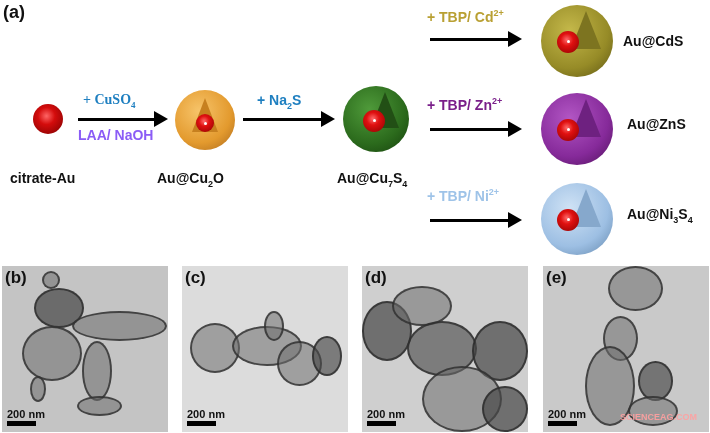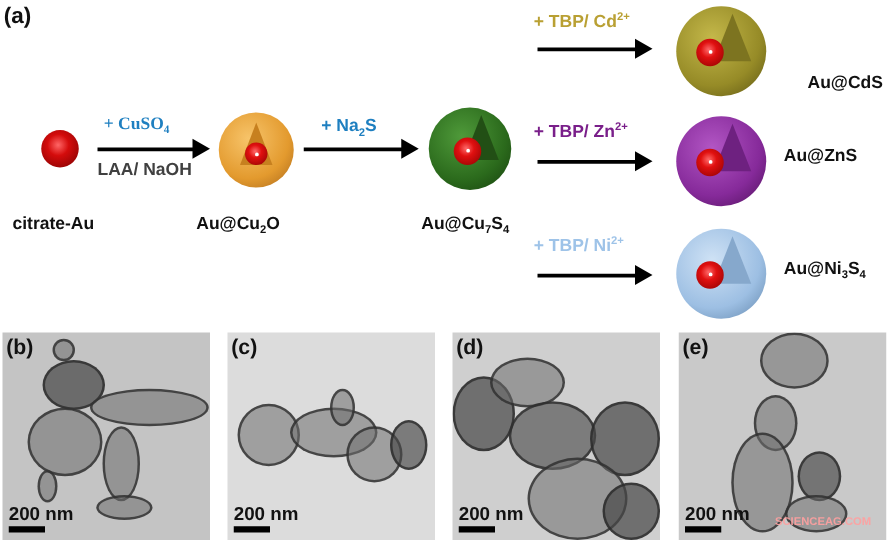--- a/index.html
+++ b/index.html
@@ -9,36 +9,36 @@
   .reag{font-weight:bold;font-size:14px;white-space:nowrap;}
   .arrow{position:absolute;height:3px;background:#000;}
   .arrow::after{content:"";position:absolute;right:-12px;top:-7px;border-left:14px solid #000;border-top:8px solid transparent;border-bottom:8px solid transparent;}
   .sphere{position:absolute;border-radius:50%;}
   .core{position:absolute;border-radius:50%;background:radial-gradient(circle at 45% 40%,#ff6b6b 0%,#e01010 35%,#8a0000 100%);}
   .core::after{content:"";position:absolute;left:45%;top:42%;width:3px;height:3px;border-radius:50%;background:#fff;}
   .wedge{position:absolute;}
   .panel{position:absolute;top:266px;width:166px;height:166px;overflow:hidden;}
   .plabel{position:absolute;left:3px;top:2px;font-weight:bold;font-size:17px;color:#111;}
   .scale{position:absolute;left:5px;bottom:6px;}
-  .scale .t{font-weight:bold;font-size:15px;color:#111;}
+  .scale .t{font-weight:bold;font-size:11px;color:#111;}
   .scale .bar{width:29px;height:5px;background:#000;margin-top:1px;}
   .np{position:absolute;border-radius:50%;border:2px solid rgba(40,40,40,0.75);background:rgba(110,110,110,0.55);box-sizing:border-box;}
   .wm{position:absolute;right:12px;bottom:10px;color:rgba(255,160,160,0.9);font-size:9px;font-weight:bold;}
 </style>
 </head>
 <body>
 
 <div class="abs lbl" style="left:3px;top:2px;font-size:18px;">(a)</div>
 
 <div class="sphere" style="left:33px;top:104px;width:30px;height:30px;background:radial-gradient(circle at 45% 40%,#ff6666 0%,#d40c0c 35%,#7a0000 100%);"></div>
 <div class="abs lbl" style="left:10px;top:170px;">citrate-Au</div>
 
 <div class="abs reag" style="left:83px;top:92px;color:#1e7fc0;font-family:Liberation Serif, serif;"><span>+ CuSO</span><sub style="font-size:9px">4</sub></div>
 <div class="arrow" style="left:78px;top:118px;width:78px;"></div>
-<div class="abs reag" style="left:78px;top:127px;color:#404040;">LAA/ NaOH</div>
+<div class="abs reag" style="left:78px;top:127px;color:#8b5cf6;">LAA/ NaOH</div>
 
 <div class="sphere" style="left:175px;top:90px;width:60px;height:60px;background:radial-gradient(circle at 40% 35%,#f7c46a 0%,#e39a2e 60%,#a8661a 100%);">
   <div class="wedge" style="left:17px;top:8px;width:0;height:0;border-left:13px solid transparent;border-right:13px solid transparent;border-bottom:34px solid #c7801f;"></div>
   <div class="core" style="left:21px;top:24px;width:18px;height:18px;"></div>
 </div>
 <div class="abs lbl" style="left:157px;top:170px;"><span>Au@Cu</span><sub style="font-size:9px">2</sub><span>O</span></div>
 
 <div class="abs reag" style="left:257px;top:92px;color:#1e7fc0;"><span>+ Na</span><sub style="font-size:9px">2</sub><span>S</span></div>
 <div class="arrow" style="left:243px;top:118px;width:80px;"></div>
 
@@ -47,21 +47,21 @@
   <div class="core" style="left:20px;top:24px;width:22px;height:22px;"></div>
 </div>
 <div class="abs lbl" style="left:337px;top:170px;"><span>Au@Cu</span><sub style="font-size:9px">7</sub><span>S</span><sub style="font-size:9px">4</sub></div>
 
 <div class="abs reag" style="left:427px;top:8px;color:#b9a033;"><span>+ TBP/ Cd</span><sup style="font-size:9px">2+</sup></div>
 <div class="arrow" style="left:430px;top:38px;width:80px;"></div>
 <div class="sphere" style="left:541px;top:5px;width:72px;height:72px;background:radial-gradient(circle at 40% 35%,#c4b84a 0%,#968b27 60%,#5a5312 100%);">
   <div class="wedge" style="left:30px;top:6px;width:0;height:0;border-left:15px solid transparent;border-right:15px solid transparent;border-bottom:38px solid #7d7420;"></div>
   <div class="core" style="left:16px;top:26px;width:22px;height:22px;"></div>
 </div>
-<div class="abs lbl" style="left:646px;top:33px;margin-top:24px;">Au@CdS</div>
+<div class="abs lbl" style="left:623px;top:33px;">Au@CdS</div>
 
 <div class="abs reag" style="left:427px;top:96px;color:#7a1f8a;"><span>+ TBP/ Zn</span><sup style="font-size:9px">2+</sup></div>
 <div class="arrow" style="left:430px;top:128px;width:80px;"></div>
 <div class="sphere" style="left:541px;top:93px;width:72px;height:72px;background:radial-gradient(circle at 40% 35%,#b256c4 0%,#862a9a 60%,#4e1059 100%);">
   <div class="wedge" style="left:30px;top:6px;width:0;height:0;border-left:15px solid transparent;border-right:15px solid transparent;border-bottom:38px solid #6e2180;"></div>
   <div class="core" style="left:16px;top:26px;width:22px;height:22px;"></div>
 </div>
 <div class="abs lbl" style="left:627px;top:116px;">Au@ZnS</div>
 
 <div class="abs reag" style="left:427px;top:187px;color:#9ec3e8;"><span>+ TBP/ Ni</span><sup style="font-size:9px">2+</sup></div>

